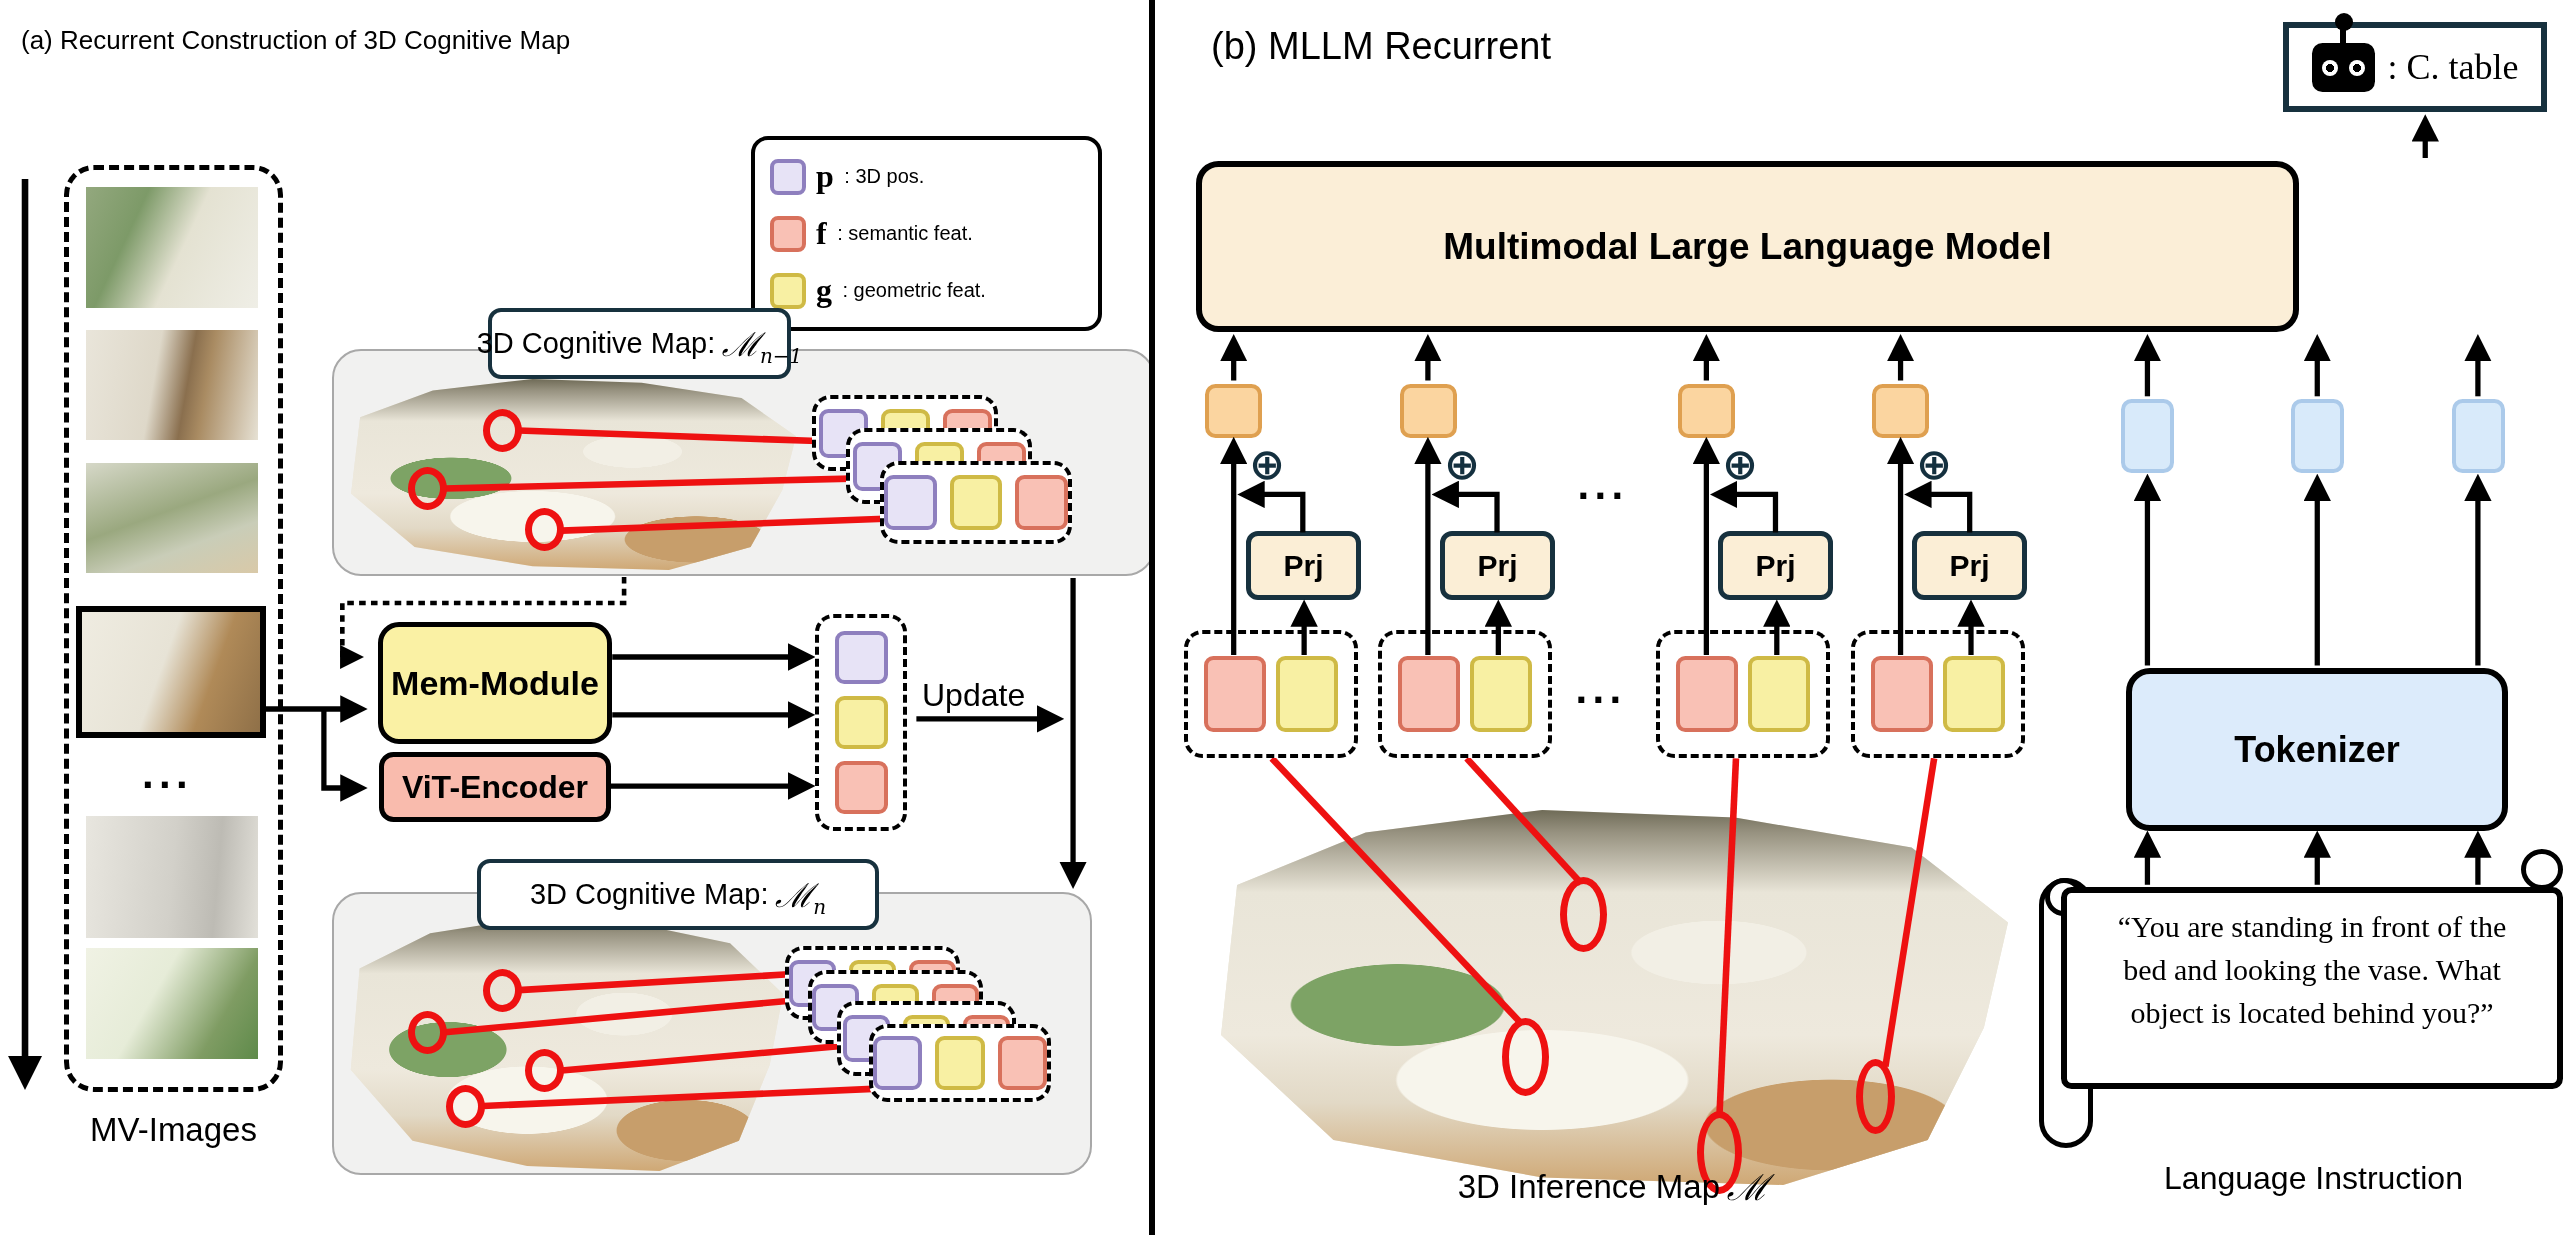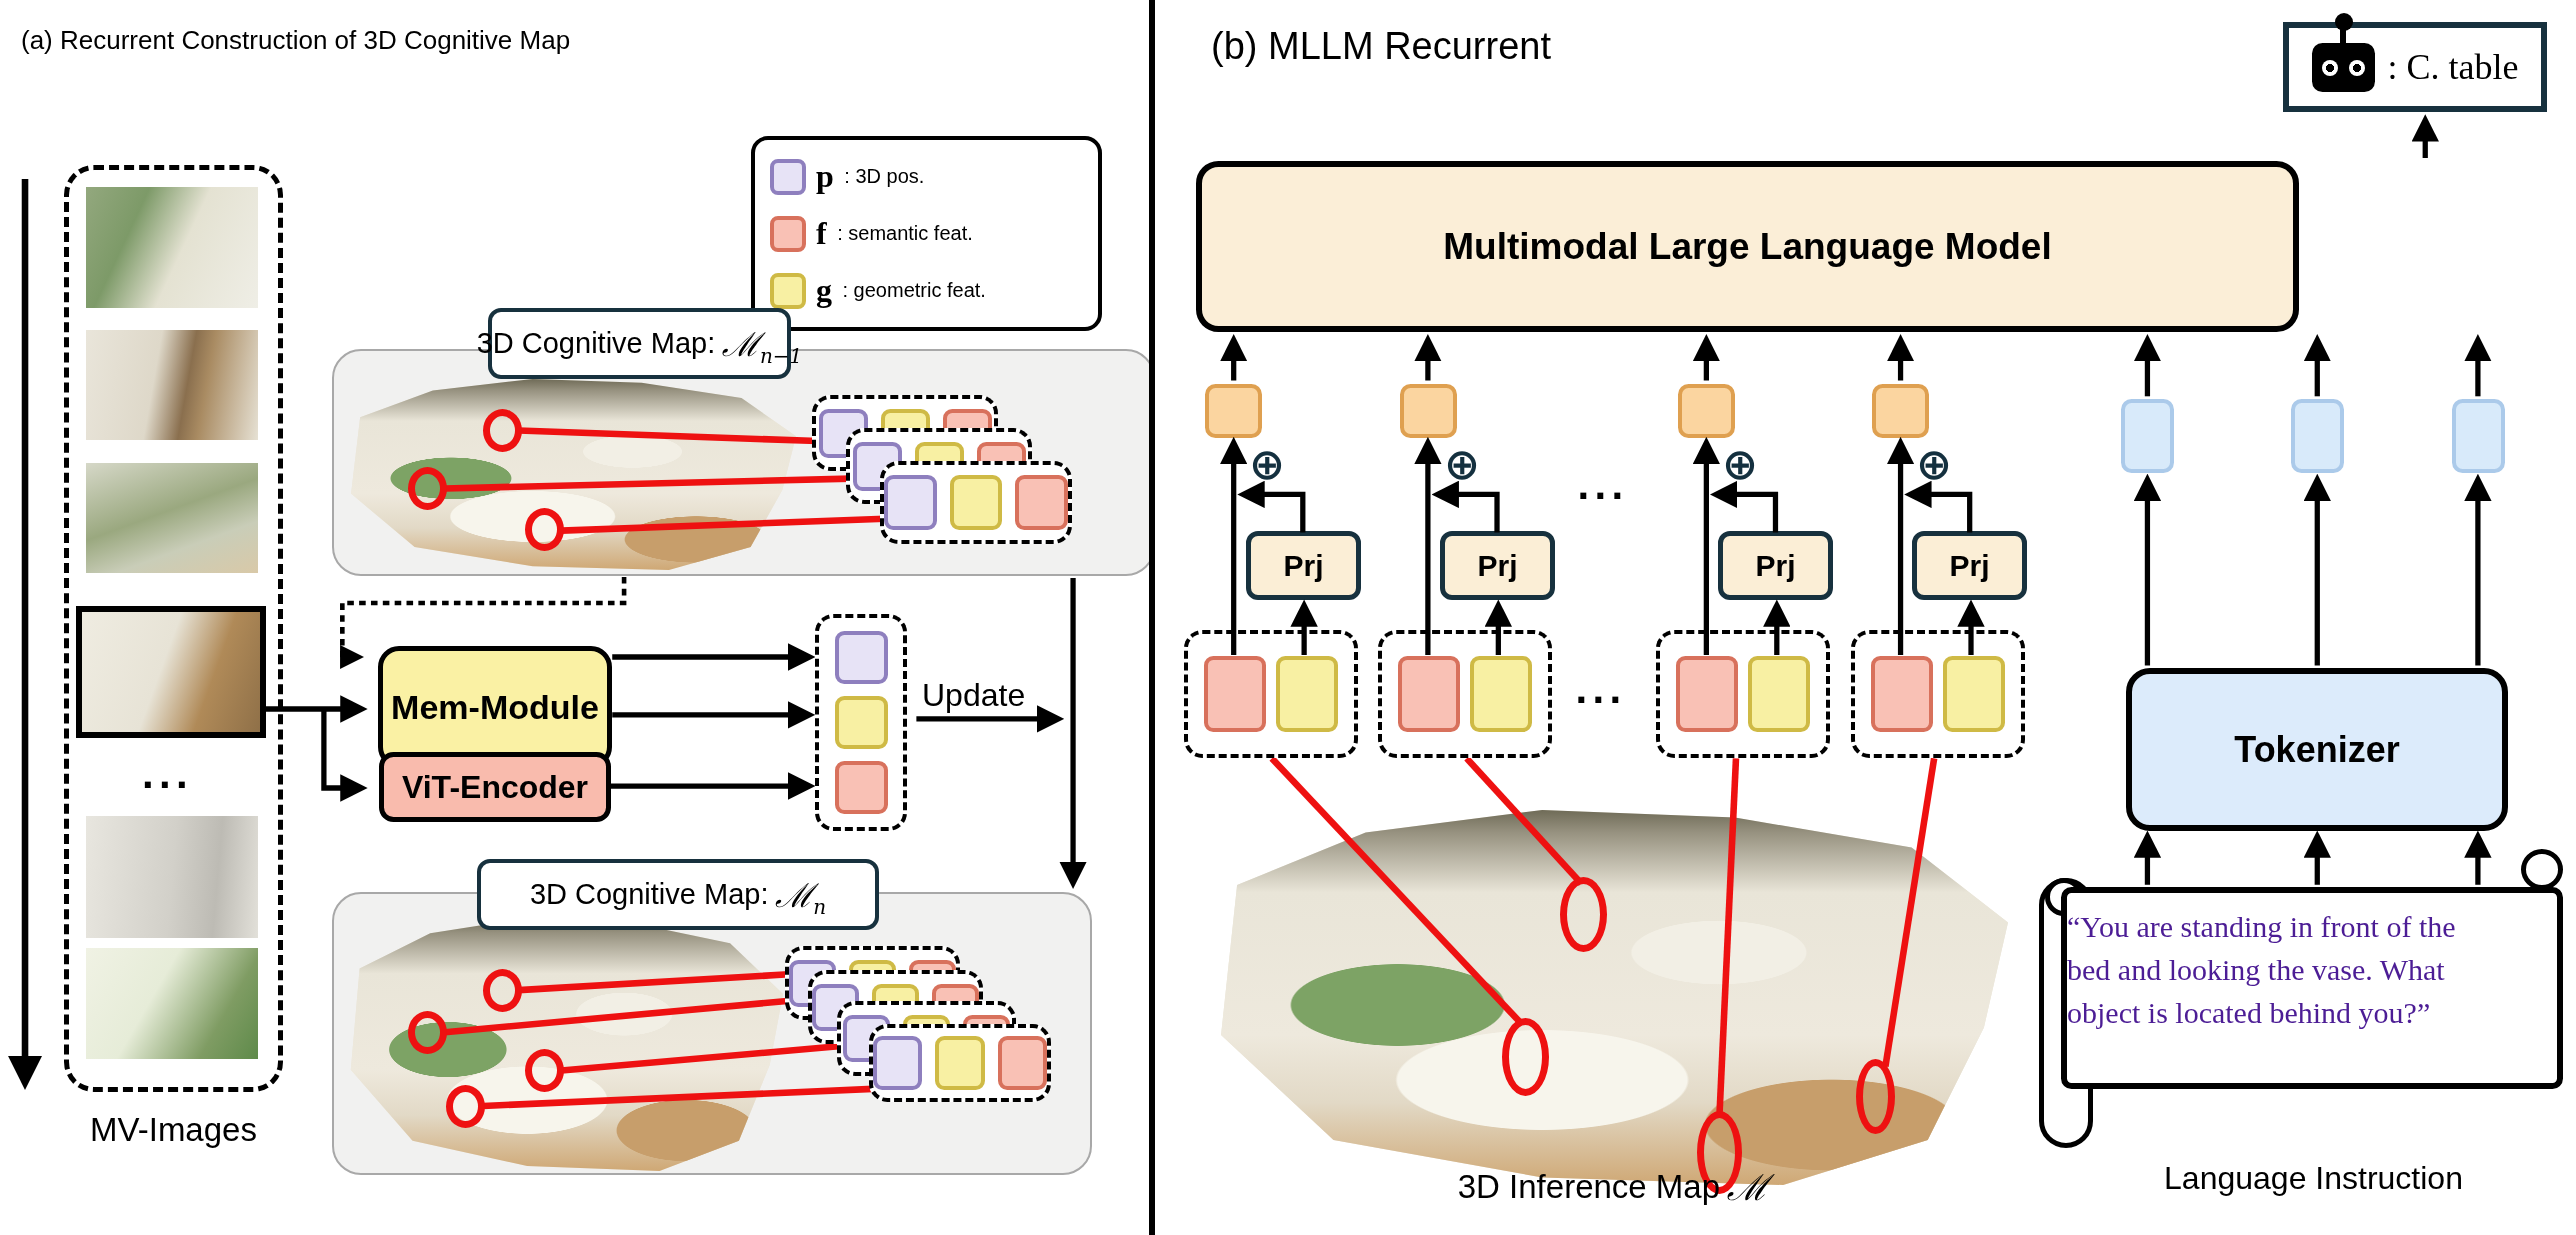--- a/index.html
+++ b/index.html
@@ -26,21 +26,21 @@
 
   
   .sq{border-radius:9.2px;box-sizing:border-box;}
   .sq.p{background:#E7E3F6;border:4px solid #8E7FBE;}
   .sq.g{background:#F8F0A3;border:4px solid #CFBA45;}
   .sq.f{background:#F9C1B5;border:4px solid #D8715C;}
 
   .featbox{background:#fff;border:4.6px dashed #000;border-radius:18.4px;display:flex;align-items:center;justify-content:center;gap:13px;}
 
   .module{border:5.3px solid #000;display:flex;align-items:center;justify-content:center;font-weight:bold;color:#000;}
-  .mem{background:#FAF1A4;border-radius:21px;font-size:34px;margin-top:24px;}
+  .mem{background:#FAF1A4;border-radius:21px;font-size:34px;}
   .vit{background:#F9BBAD;border-radius:14.5px;font-size:32px;}
   .mllm{background:#FBEED7;border-radius:22.4px;font-size:37px;border-width:6px;}
   .tokenizer{background:#DCEBFB;border-radius:24px;font-size:36px;border-width:6px;}
   .prj{background:#FBEED6;border:5.3px solid #17313E;border-radius:12px;font-weight:bold;font-size:30px;display:flex;align-items:center;justify-content:center;color:#000;}
 
   .token{border-radius:10.5px;box-sizing:border-box;}
   .token.orange{background:#FBD5A0;border:4px solid #DFA050;}
   .token.blue{background:#D8EAFA;border:4px solid #ABCAEA;}
 
   .redcirc{border:7.2px solid #EE1111;border-radius:50%;background:transparent;}
@@ -68,21 +68,21 @@
       radial-gradient(ellipse 26% 20% at 78% 84%, #c79e6b 0 60%, transparent 61%),
       radial-gradient(ellipse 18% 14% at 64% 38%, #f2efe5 0 60%, transparent 61%),
       linear-gradient(180deg,#6f6b57 0%,#979280 6%,#e9e5d8 22%,#eee9dd 60%,#e2d9c6 78%,#cfa875 100%);
     clip-path: polygon(4% 20%,20% 6%,42% 0,66% 2%,88% 10%,100% 30%,97% 58%,90% 88%,72% 100%,42% 98%,16% 88%,2% 60%);
   }
 
   
   .scrollbody{background:#fff;border:6px solid #000;border-radius:10.5px;}
   .scrollroll{background:#fff;border:5.3px solid #000;border-radius:28px;}
   .scrollcurl{background:#fff;border:5.3px solid #000;border-radius:50%;}
-  .scrtxt{font-family:"Liberation Serif",serif;font-size:30px;line-height:43px;text-align:left;color:#4c1d95;}
+  .scrtxt{font-family:"Liberation Serif",serif;font-size:30px;line-height:43px;text-align:center;color:#000000;}
 
   
   .robotbox{border:6.6px solid #17313E;background:#fff;display:flex;align-items:center;justify-content:center;gap:13px;}
   .robot-head{width:63px;height:49px;background:#000;border-radius:10.5px;position:relative;}
   .robot-eye{width:16px;height:16px;border-radius:50%;position:absolute;top:17px;background:radial-gradient(circle,#000 0 4px,#fff 4px);}
   .robot-stem{position:absolute;top:-13px;left:28px;width:6.6px;height:14.5px;background:#000;}
   .robot-ball{position:absolute;top:-30px;left:23px;width:18.4px;height:18.4px;background:#000;border-radius:50%;}
 
   svg{position:absolute;left:0;top:0;pointer-events:none;}
   .divider{background:#000;}

